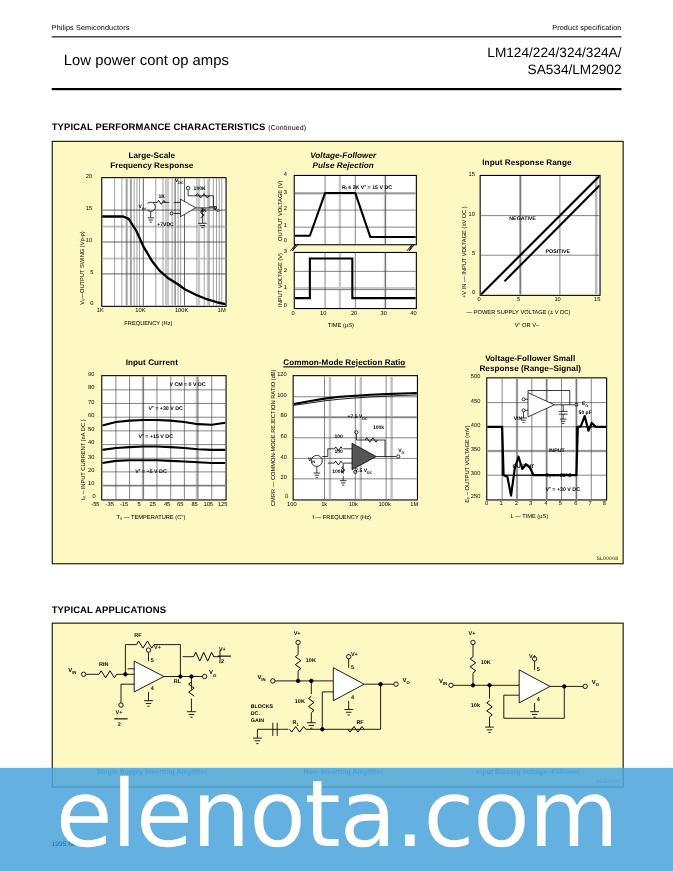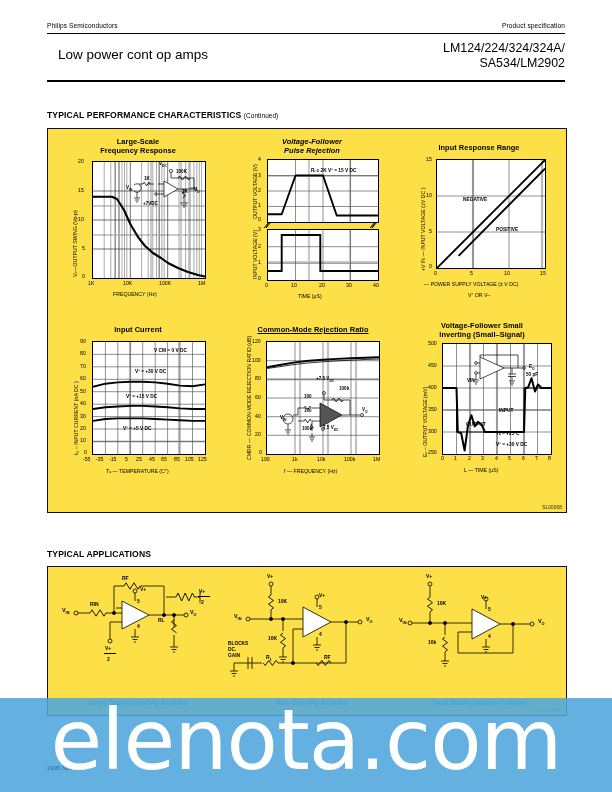--- a/index.html
+++ b/index.html
@@ -19,21 +19,21 @@
   .rule.thick{height:2.2px;top:80px;}
   .title-main{position:absolute;left:58px;top:47px;font-size:13.5px;}
   .title-part{position:absolute;right:47px;top:41px;text-align:right;
               font-size:12.4px;line-height:14.5px;}
 
   
   .sect{position:absolute;font-size:8.6px;font-weight:bold;letter-spacing:.1px;}
   .sect .cont{font-weight:normal;font-size:6.4px;}
 
   
-  .box{position:absolute;border:1px solid #111;background:#fde047;}
+  .box{position:absolute;border:1px solid #111;background:#fef9c3;}
   #perf-box{left:47px;top:128px;width:518px;height:383px;}
   #apps-box{left:47px;top:566px;width:518px;height:148px;}
 
   .fig-cap{position:absolute;width:612px;text-align:center;
            font-size:7.2px;font-weight:bold;letter-spacing:.1px;}
   #fig4cap{left:0;top:515px;}
   #fig5cap{left:0;top:730px;}
 
   .slcode{position:absolute;font-size:4.6px;color:#222;letter-spacing:.2px;}
 
@@ -432,21 +432,21 @@
       <div class="ann" style="left:72px;top:87px;font-size:4.6px;">100</div>
       <div class="ann" style="left:70px;top:105px;font-size:4.6px;">100k</div>
       <div class="ann" style="left:48px;top:94px;font-size:4.6px;">V<sub>IN</sub></div>
       <div class="ann" style="left:130px;top:86px;font-size:4.6px;">V<sub>O</sub></div>
       <div class="ann" style="left:91px;top:104px;font-size:4.6px;">7.5 V<sub>DC</sub></div>
     </div>
 
     <div class="cell" style="left:358px;top:192px;width:152px;height:180px;">
       <div class="ctitle" style="top:0;">
         <div>Voltage-Follower Small</div>
-        <div>Inverting (Small–Signal)</div>
+        <div>Response (Range–Signal)</div>
       </div>
       <div class="plot" style="left:36px;top:22px;width:108px;height:110px;">
         <svg width="108" height="110" viewBox="0 0 108 110" style="display:block">
           <g stroke="#c2c2c2" stroke-width="2.2">
             <line x1="27" y1="0" x2="27" y2="110"></line>
               <line x1="54" y1="0" x2="54" y2="110"></line>
             <line x1="81" y1="0" x2="81" y2="110"></line>
             <line x1="0" y1="66" x2="108" y2="66"></line>
           </g>
           <g stroke="#444" stroke-width="0.6">

